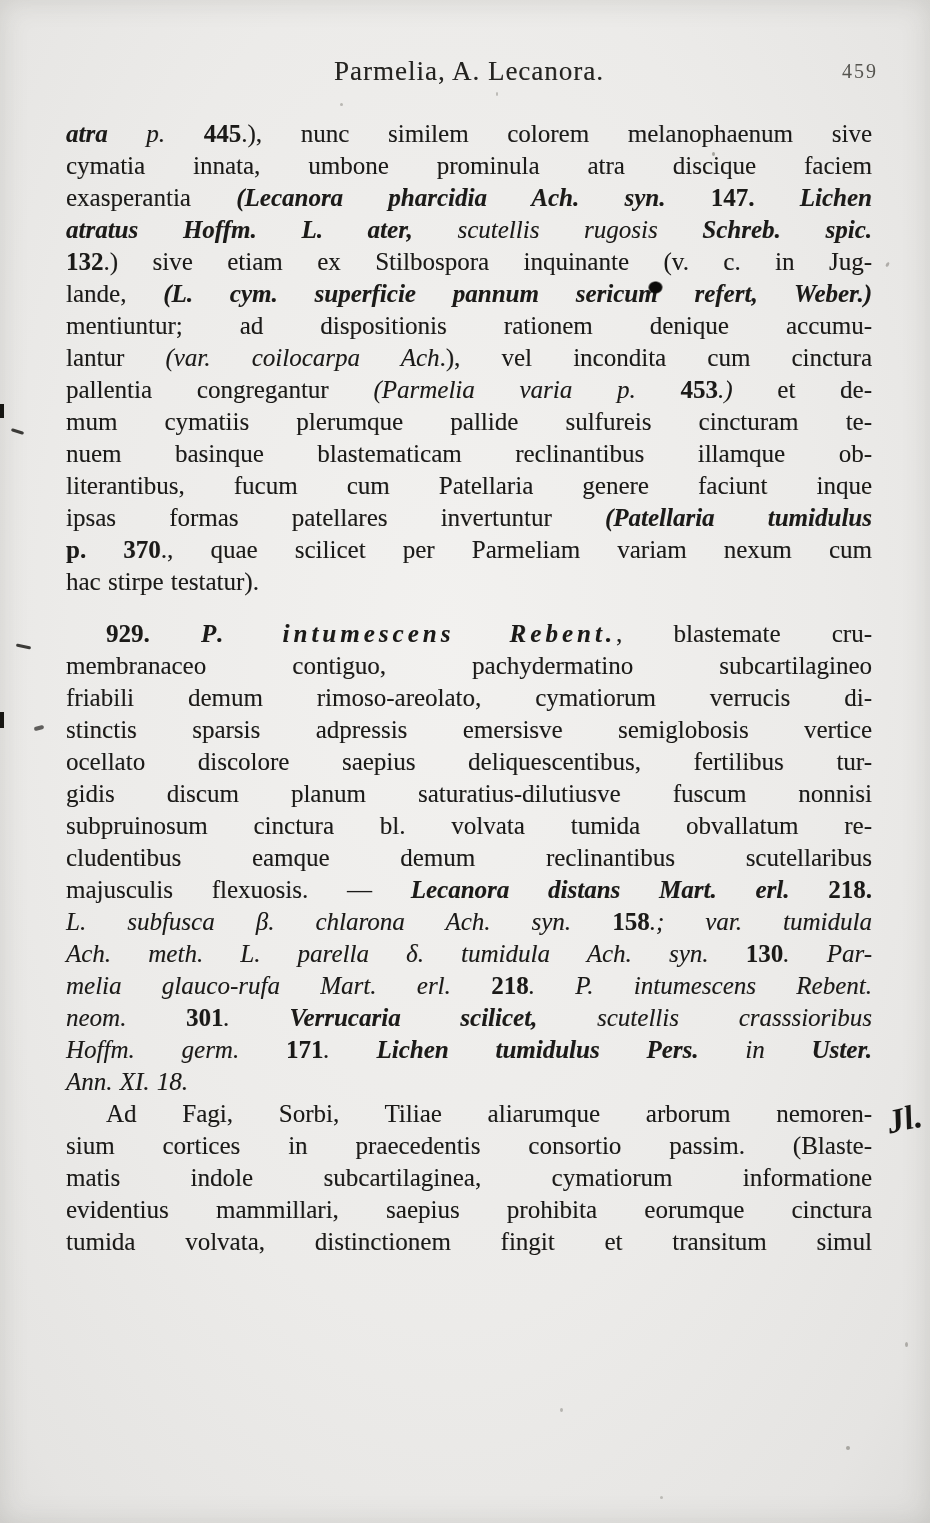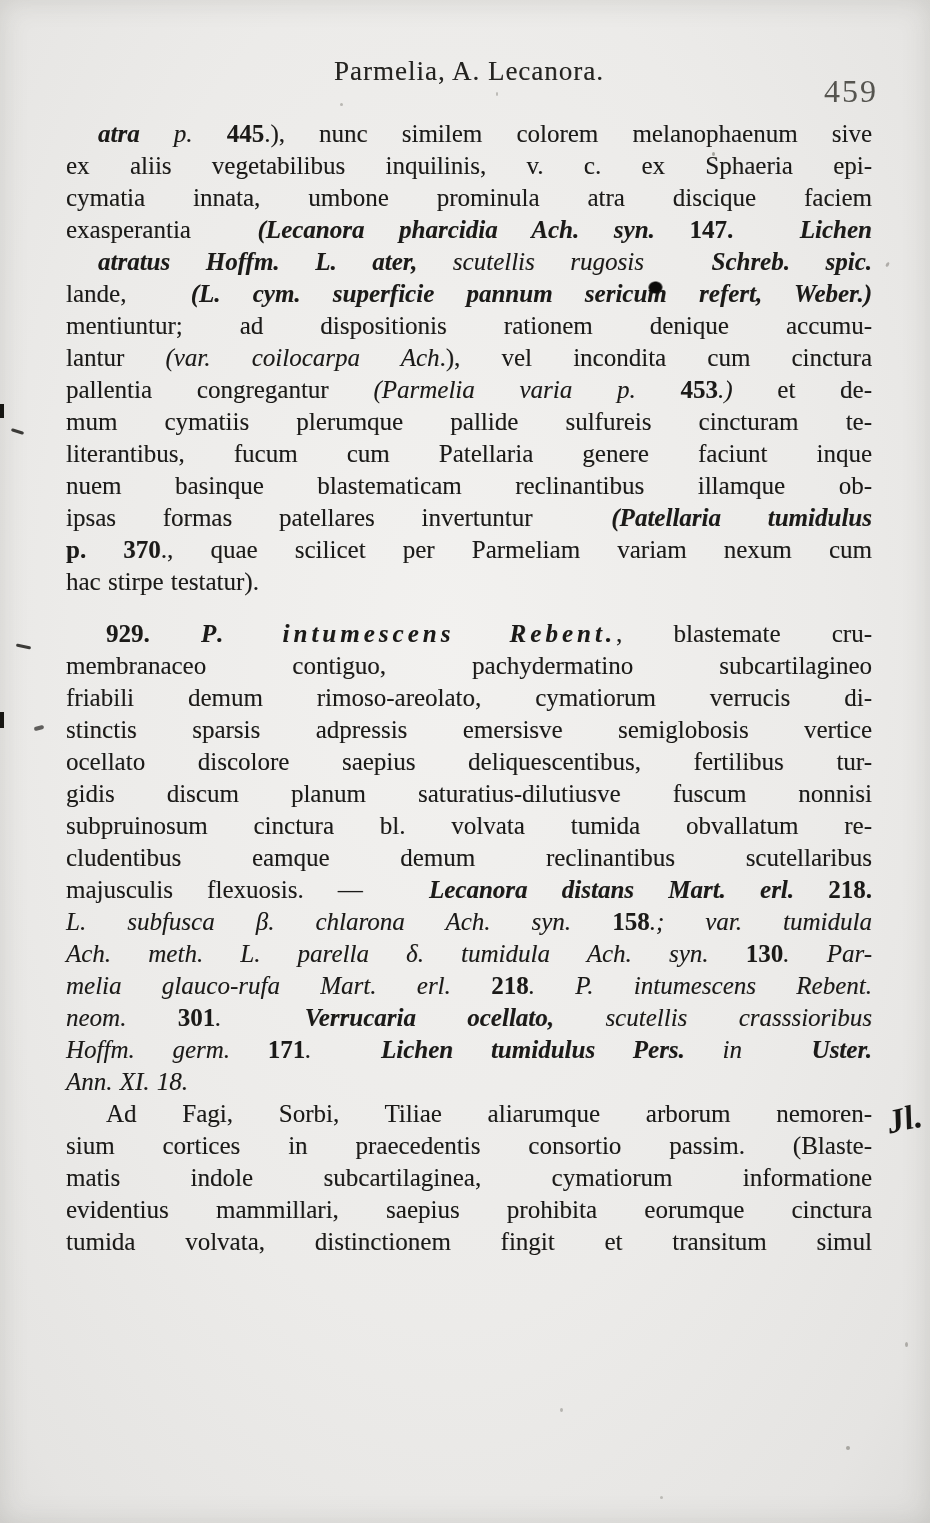--- a/index.html
+++ b/index.html
@@ -14,41 +14,41 @@
     overflow:hidden;
   }
   
   .running-head { position:absolute; top:56px; left:66px; width:806px; height:36px; }
   .head-title {
     position:absolute; left:0; right:0; text-align:center;
     font-size:27px; letter-spacing:1px; color:#242320;
     text-shadow:0.4px 0.4px 0 rgba(30,28,25,0.35);
   }
   .head-page-number {
-    position:absolute; right:-6px; top:17px;
-    font-size:32px; color:#55544f; letter-spacing:2px;
+    position:absolute; right:-6px; top:4px;
+    font-size:20px; color:#55544f; letter-spacing:2px;
   }
   
   .text-block {
     position:absolute; top:118px; left:66px; width:806px;
     font-size:25px; line-height:32px;
     text-shadow:0.35px 0.35px 0 rgba(25,23,20,0.30);
   }
   .para { margin:0; }
   .para.gap { margin-top:20px; }
   .line {
     text-align:justify; text-align-last:justify; text-justify:inter-word;
     word-spacing:1px;
   }
   .line.last { text-align-last:left; }
   .para.indent .line:first-child { text-indent:40px; }
   .s-n { font-style:normal; font-weight:normal;margin-top:7px; }
   .s-i { font-style:italic; }
   .s-b { font-weight:bold; }
-  .s-bi { font-weight:bold; font-style:italic;margin-left:32px; }
+  .s-bi { font-weight:bold; font-style:italic; }
   .s-sp { font-weight:bold; font-style:italic; letter-spacing:4px;margin-top:16px; }
   
   .margin-note {
     position:absolute; right:8px; top:1100px;
     font-size:34px; font-style:italic; font-weight:bold;
     transform:rotate(-12deg);
     color:#181714;
   }
   
   .ink-blot {
@@ -79,49 +79,49 @@
 <div class="page">
 
   <div class="running-head">
     <div class="head-title">Parmelia, A. Lecanora.</div>
     <div class="head-page-number">459</div>
   </div>
 
   <div class="text-block">
       <div class="para">
         <div class="line"><span class="s-bi">atra </span><span class="s-i">p. </span><span class="s-b">445</span><span class="s-n">.), nunc similem colorem melanophaenum sive</span></div>
-        <div class="line"><span class="s-n">ex aliis vegetabilibus inquilinis, v. c. ex Sphaeria epi-</span></div>
         <div class="line"><span class="s-n">cymatia innata, umbone prominula atra discique faciem</span></div>
         <div class="line"><span class="s-n">exasperantia </span><span class="s-bi">(Lecanora pharcidia Ach. syn. </span><span class="s-b">147. </span><span class="s-bi">Lichen</span></div>
         <div class="line"><span class="s-bi">atratus Hoffm. L. ater, </span><span class="s-i">scutellis rugosis </span><span class="s-bi">Schreb. spic.</span></div>
+        <div class="line"><span class="s-b">132</span><span class="s-n">.) sive etiam ex Stilbospora inquinante (v. c. in Jug-</span></div>
         <div class="line"><span class="s-n">lande, </span><span class="s-bi">(L. cym. superficie pannum sericum refert, Weber.)</span></div>
         <div class="line"><span class="s-n">mentiuntur; ad dispositionis rationem denique accumu-</span></div>
         <div class="line"><span class="s-n">lantur </span><span class="s-i">(var. coilocarpa Ach</span><span class="s-n">.), vel incondita cum cinctura</span></div>
         <div class="line"><span class="s-n">pallentia congregantur </span><span class="s-i">(Parmelia varia p. </span><span class="s-b">453</span><span class="s-i">.)</span><span class="s-n"> et de-</span></div>
         <div class="line"><span class="s-n">mum cymatiis plerumque pallide sulfureis cincturam te-</span></div>
+        <div class="line"><span class="s-n">nuem basinque blastematicam reclinantibus illamque ob-</span></div>
         <div class="line"><span class="s-n">literantibus, fucum cum Patellaria genere faciunt inque</span></div>
-        <div class="line"><span class="s-n">nuem basinque blastematicam reclinantibus illamque ob-</span></div>
         <div class="line"><span class="s-n">ipsas formas patellares invertuntur </span><span class="s-bi">(Patellaria tumidulus</span></div>
         <div class="line"><span class="s-b">p. </span><span class="s-b">370</span><span class="s-n">., quae scilicet per Parmeliam variam nexum cum</span></div>
         <div class="line last"><span class="s-n">hac stirpe testatur).</span></div>
       </div>
       <div class="para indent gap">
         <div class="line"><span class="s-b">929. </span><span class="s-sp">P. intumescens Rebent.</span><span class="s-n">, blastemate cru-</span></div>
         <div class="line"><span class="s-n">membranaceo contiguo, pachydermatino subcartilagineo</span></div>
         <div class="line"><span class="s-n">friabili demum rimoso-areolato, cymatiorum verrucis di-</span></div>
         <div class="line"><span class="s-n">stinctis sparsis adpressis emersisve semiglobosis vertice</span></div>
         <div class="line"><span class="s-n">ocellato discolore saepius deliquescentibus, fertilibus tur-</span></div>
         <div class="line"><span class="s-n">gidis discum planum saturatius-dilutiusve fuscum nonnisi</span></div>
         <div class="line"><span class="s-n">subpruinosum cinctura bl. volvata tumida obvallatum re-</span></div>
         <div class="line"><span class="s-n">cludentibus eamque demum reclinantibus scutellaribus</span></div>
         <div class="line"><span class="s-n">majusculis flexuosis. — </span><span class="s-bi">Lecanora distans Mart. erl. </span><span class="s-b">218.</span></div>
         <div class="line"><span class="s-i">L. subfusca β. chlarona Ach. syn. </span><span class="s-b">158</span><span class="s-i">.; var. tumidula</span></div>
         <div class="line"><span class="s-i">Ach. meth. L. parella δ. tumidula Ach. syn. </span><span class="s-b">130</span><span class="s-i">. Par-</span></div>
         <div class="line"><span class="s-i">melia glauco-rufa Mart. erl. </span><span class="s-b">218</span><span class="s-i">. P. intumescens Rebent.</span></div>
-        <div class="line"><span class="s-i">neom. </span><span class="s-b">301</span><span class="s-i">. </span><span class="s-bi">Verrucaria ocellato, </span><span class="s-i">scutellis crasssioribus</span></div>
+        <div class="line"><span class="s-i">neom. </span><span class="s-b">301</span><span class="s-i">. </span><span class="s-bi">Verrucaria scilicet, </span><span class="s-i">scutellis crasssioribus</span></div>
         <div class="line"><span class="s-i">Hoffm. germ. </span><span class="s-b">171</span><span class="s-i">. </span><span class="s-bi">Lichen tumidulus Pers. </span><span class="s-i">in </span><span class="s-bi">Uster.</span></div>
         <div class="line last"><span class="s-i">Ann. XI. 18.</span></div>
       </div>
       <div class="para indent">
         <div class="line"><span class="s-n">Ad Fagi, Sorbi, Tiliae aliarumque arborum nemoren-</span></div>
         <div class="line"><span class="s-n">sium cortices in praecedentis consortio passim. (Blaste-</span></div>
         <div class="line"><span class="s-n">matis indole subcartilaginea, cymatiorum informatione</span></div>
         <div class="line"><span class="s-n">evidentius mammillari, saepius prohibita eorumque cinctura</span></div>
         <div class="line"><span class="s-n">tumida volvata, distinctionem fingit et transitum simul</span></div>
       </div>

